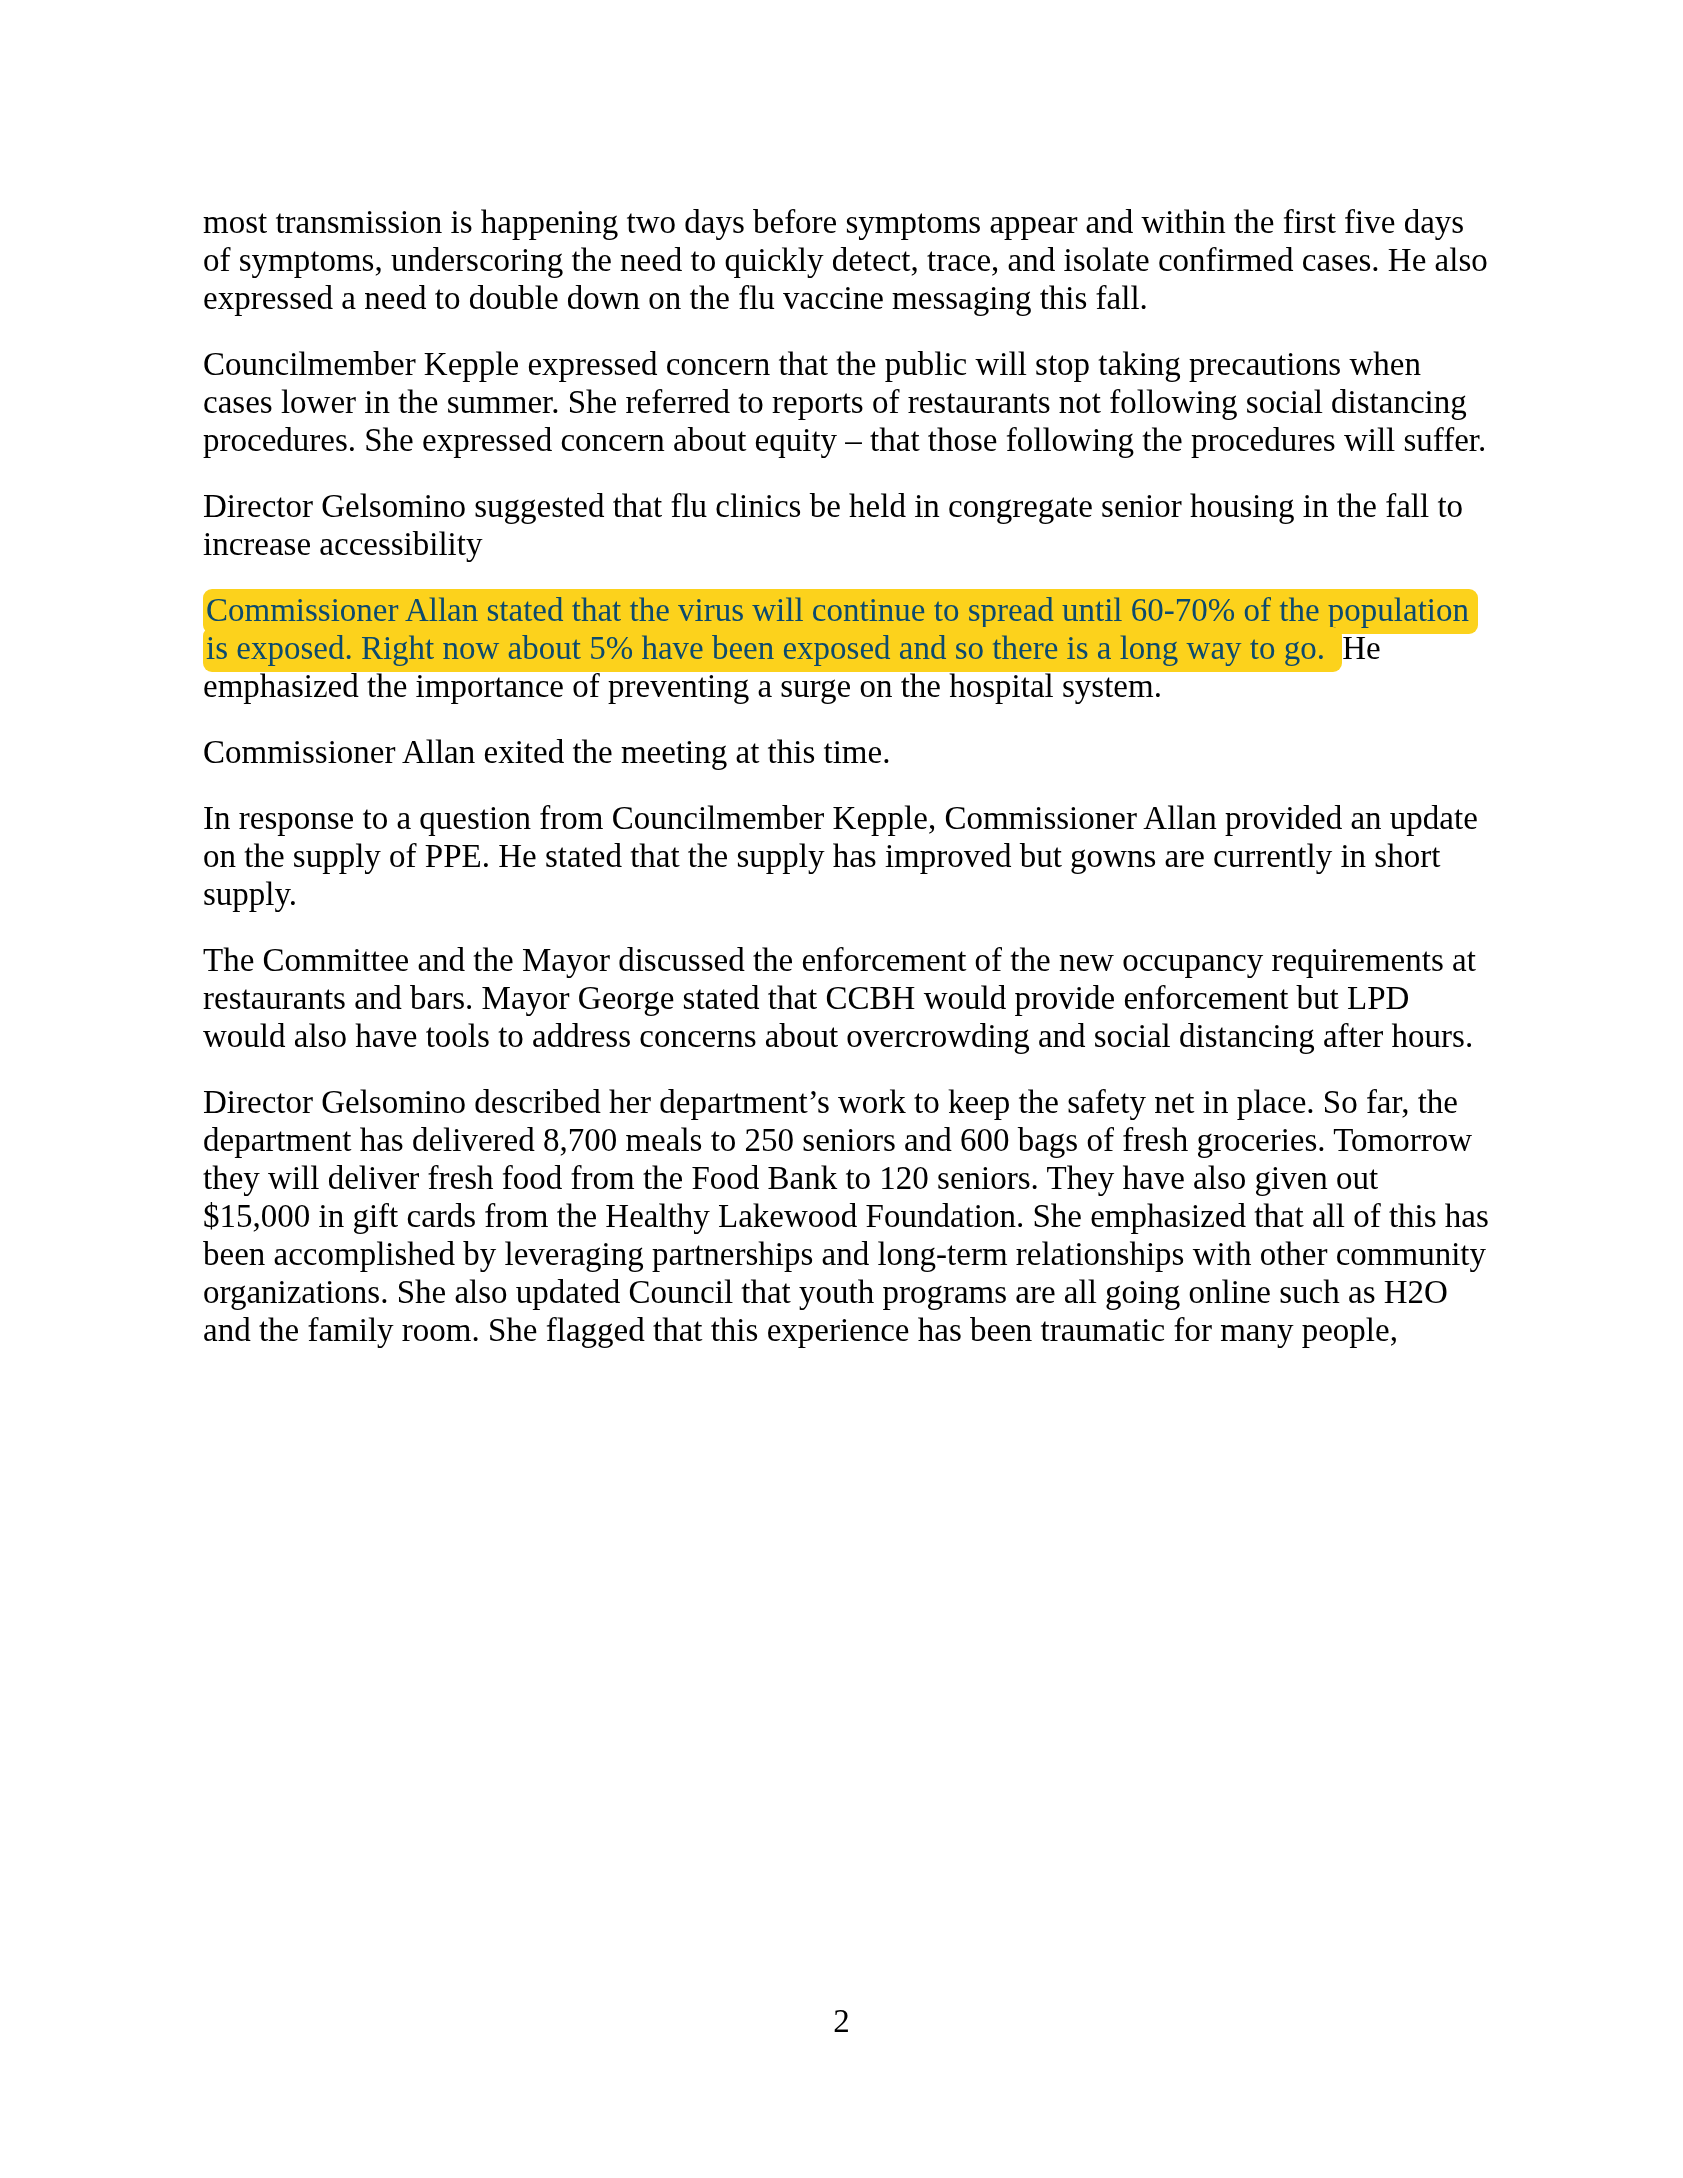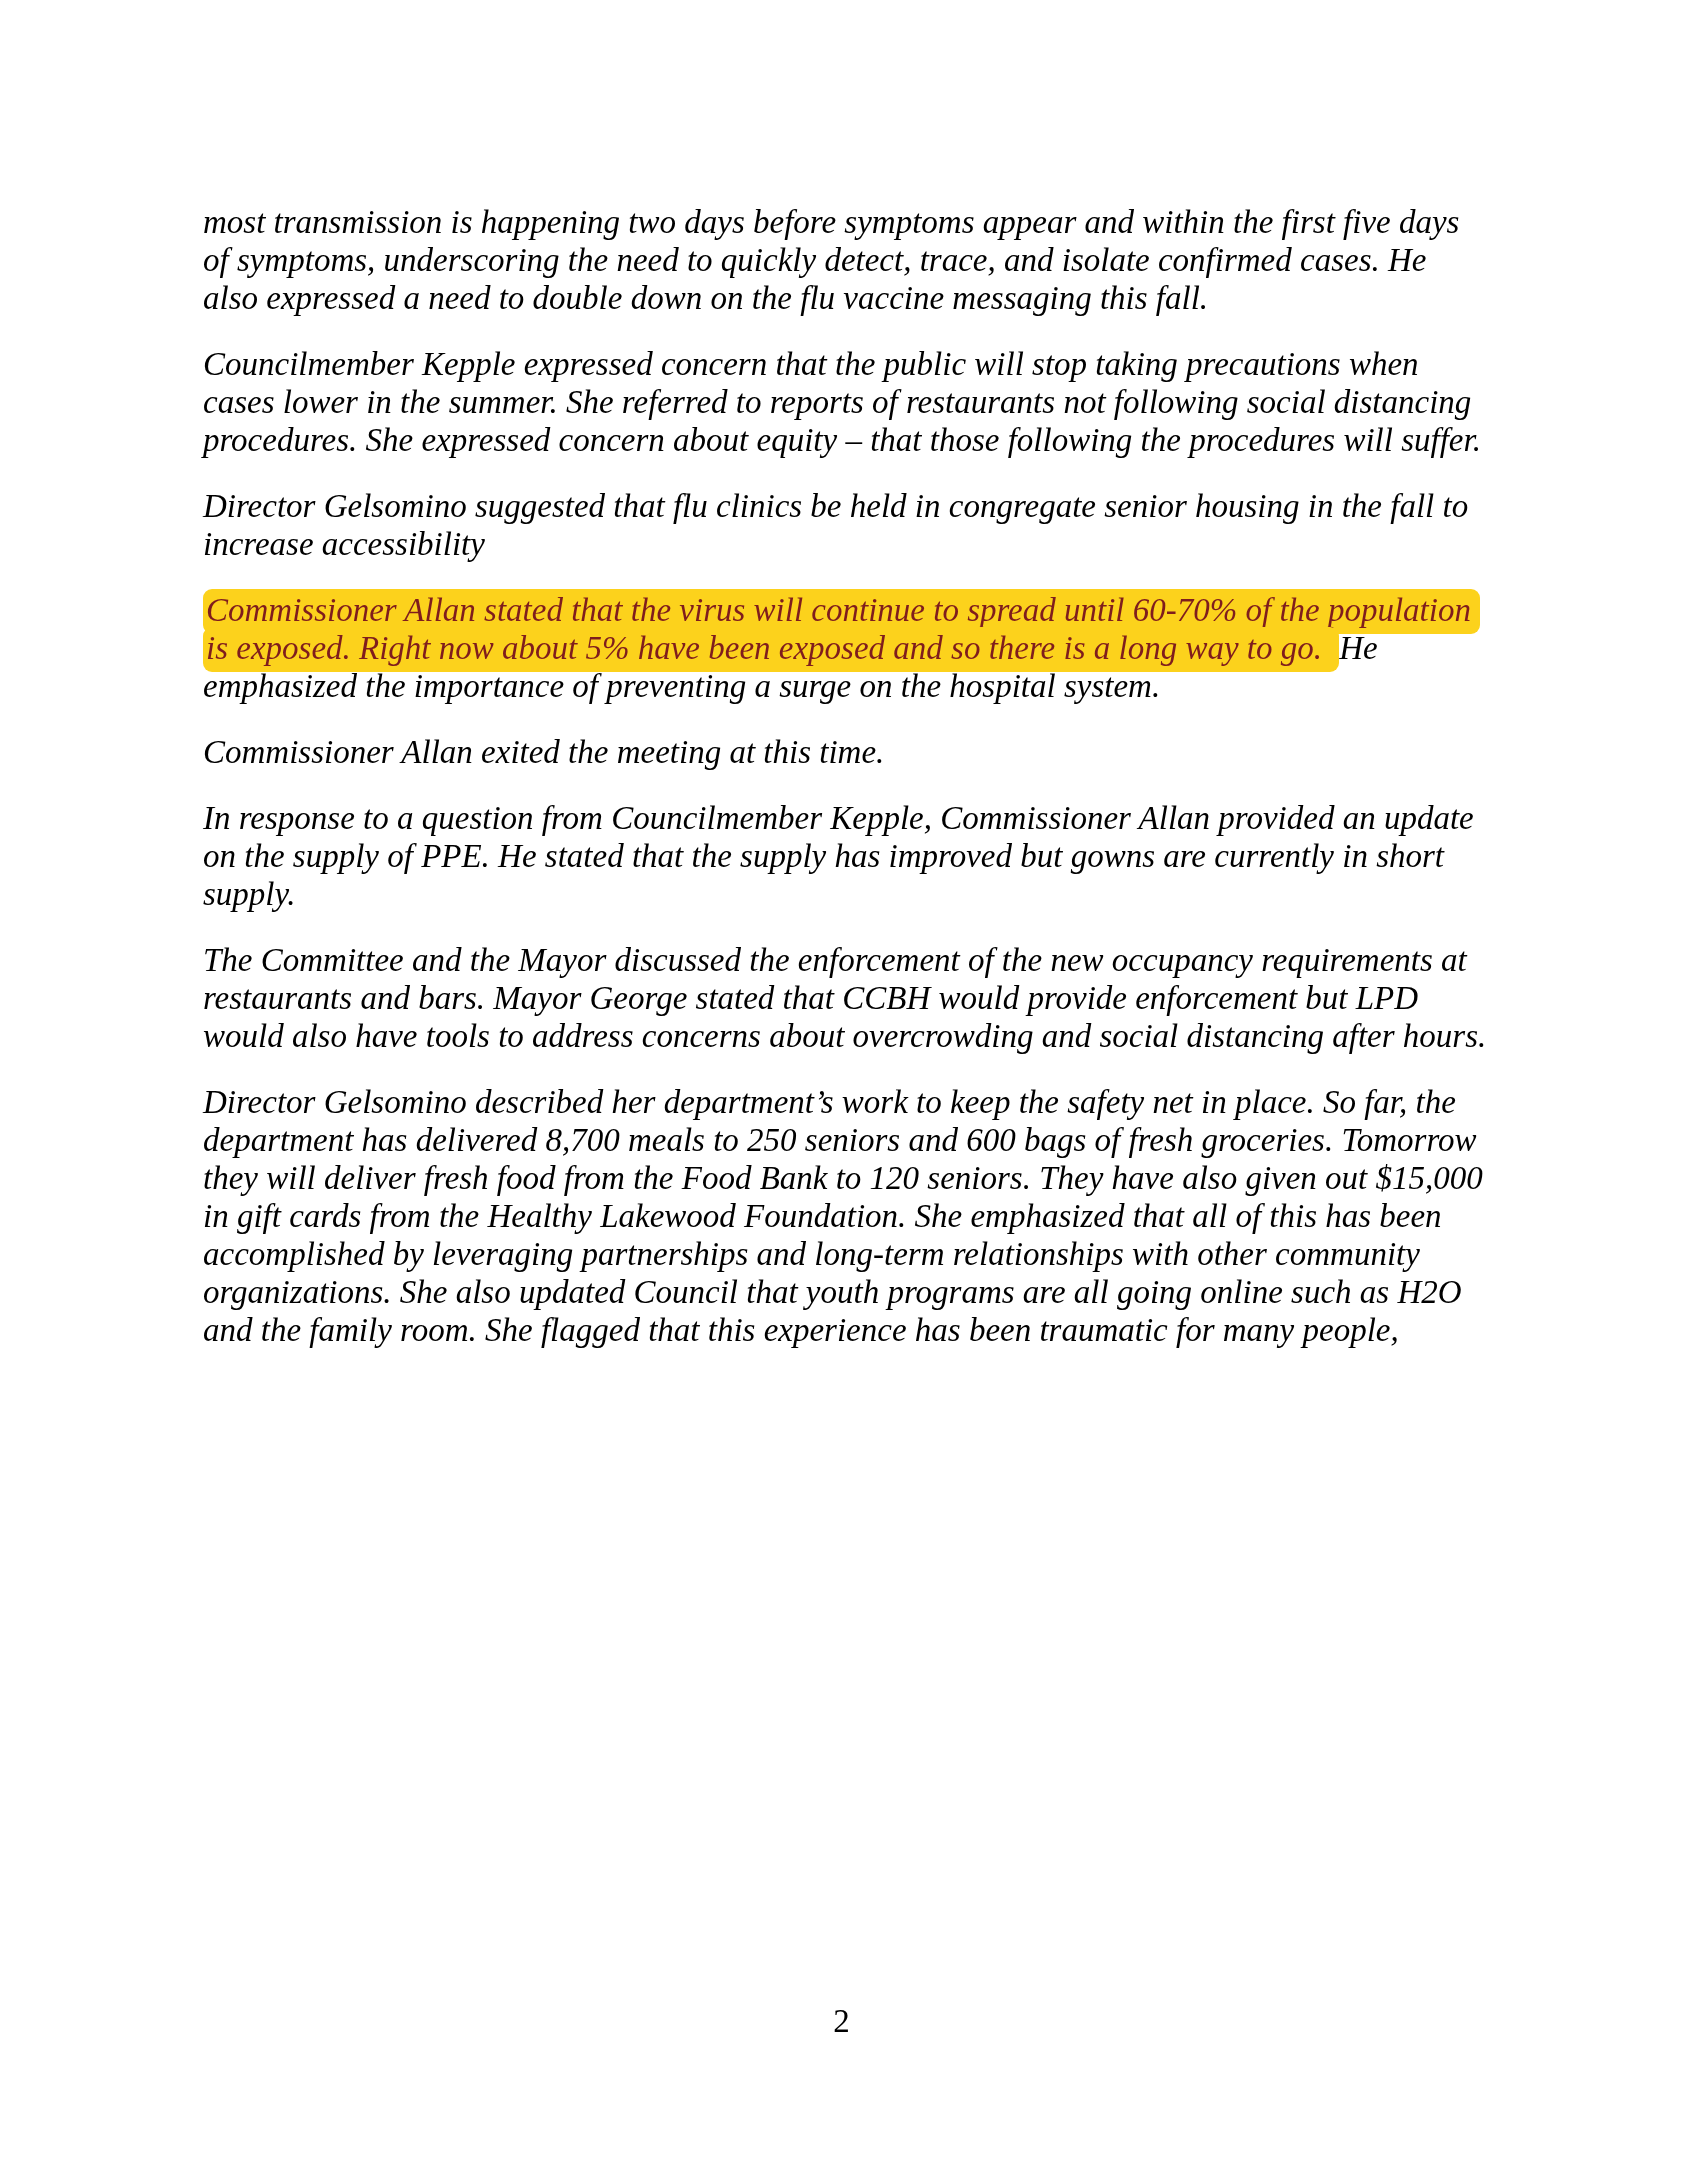--- a/index.html
+++ b/index.html
@@ -16,24 +16,23 @@
     padding: 203px 194px 0 203px;
     font-family: "Liberation Serif", "DejaVu Serif", serif;
     color: #000000;
     overflow: hidden;
   }
   .page p {
     margin: 0 0 28px 0;
     font-size: 33px;
     line-height: 38px;
     text-align: left;
-    font-style: italic;
   }
   mark.hl {
-    color: #7f1d1d;
+    color: #0c4a6e;
     padding: 3px 9px 6px 3px;
     border-radius: 9px;
     box-decoration-break: clone;
     -webkit-box-decoration-break: clone;
   }
   .footer {
     position: absolute;
     top: 2002px;
     left: 0;
     width: 1683px;

